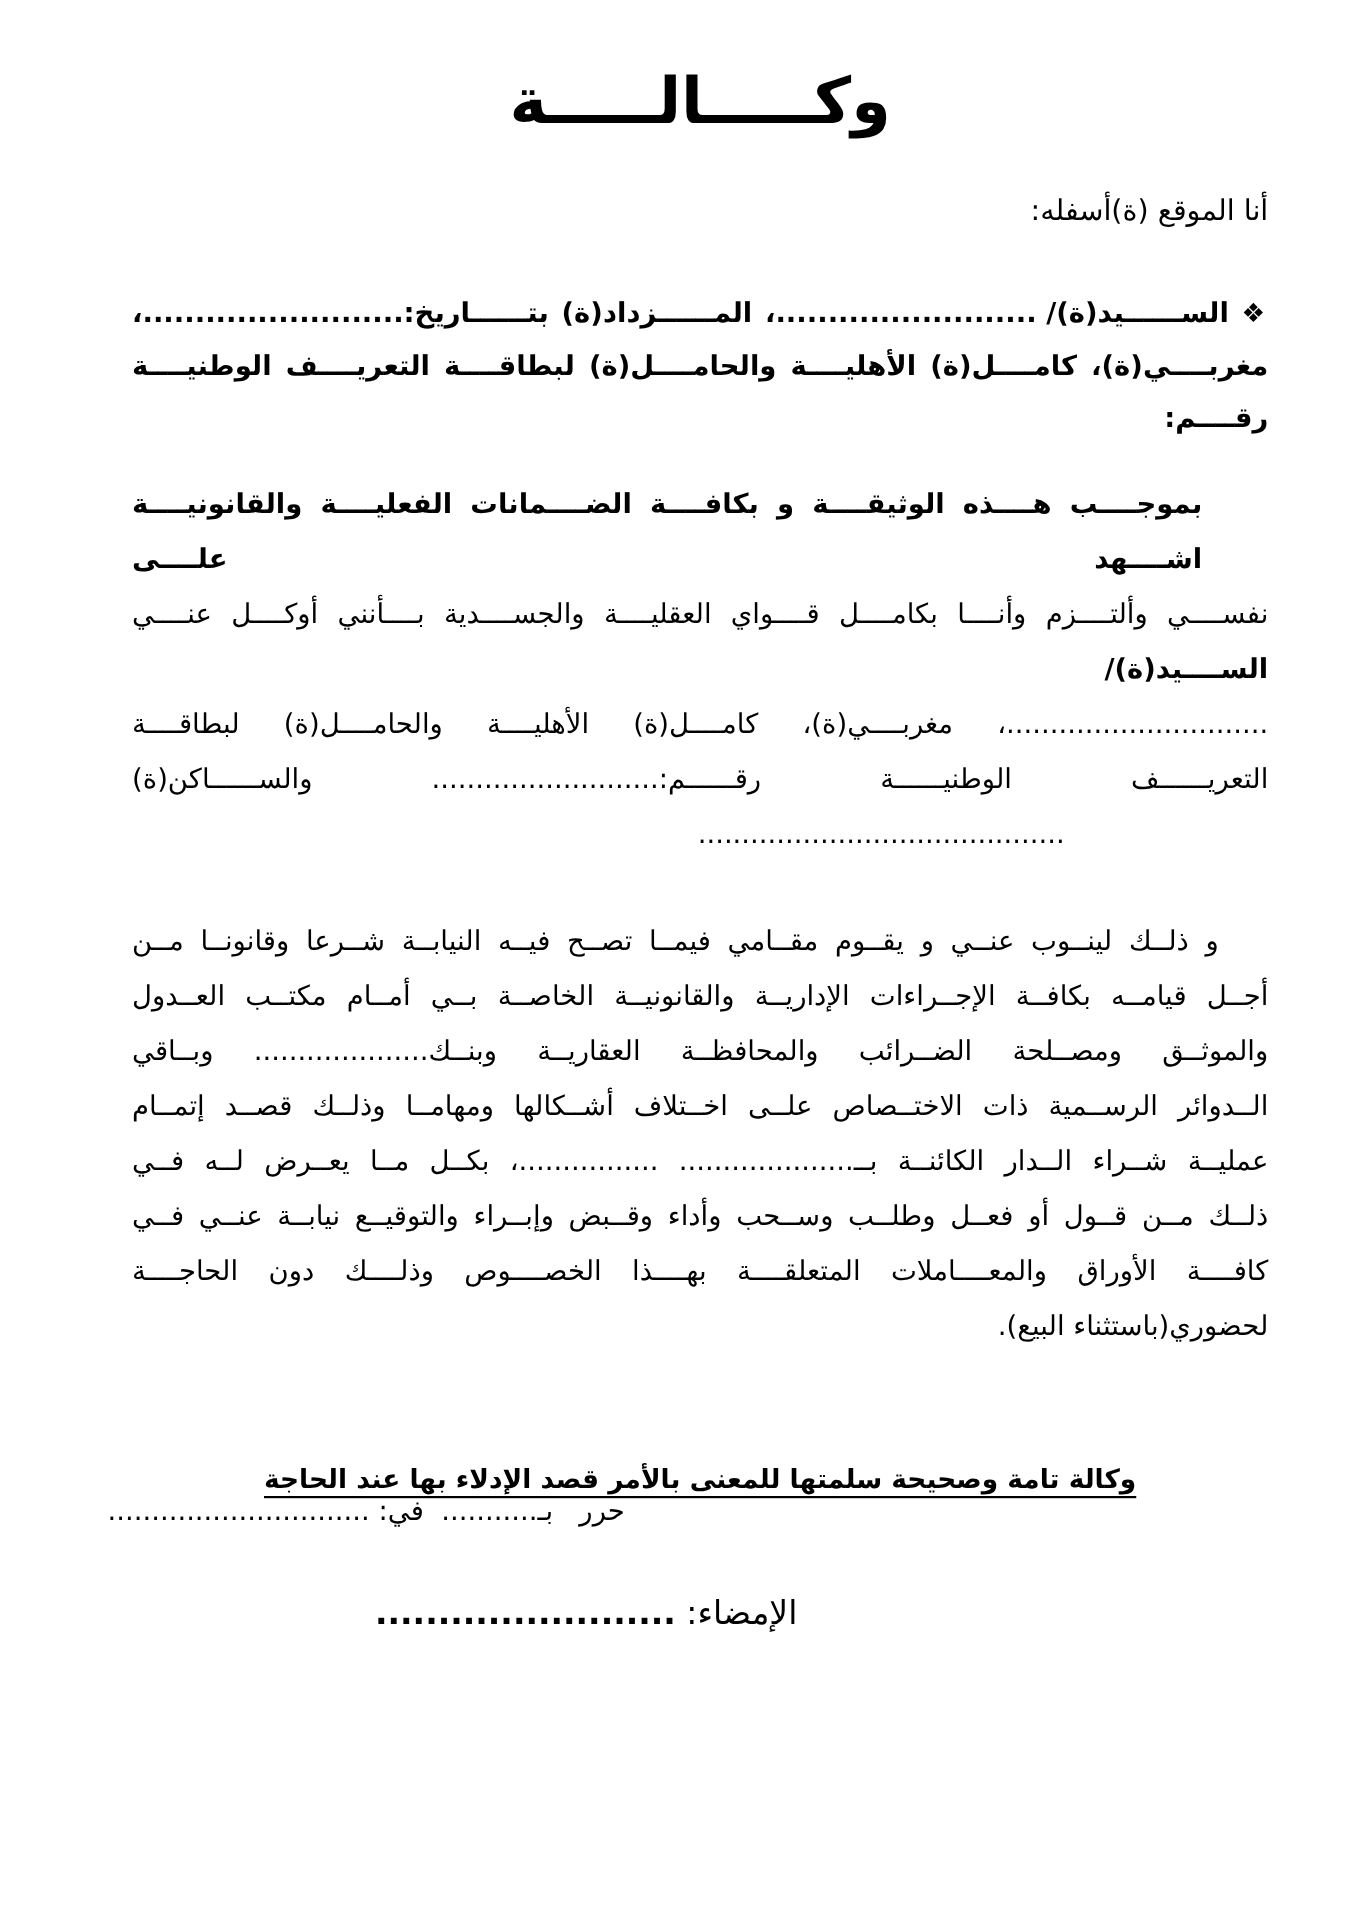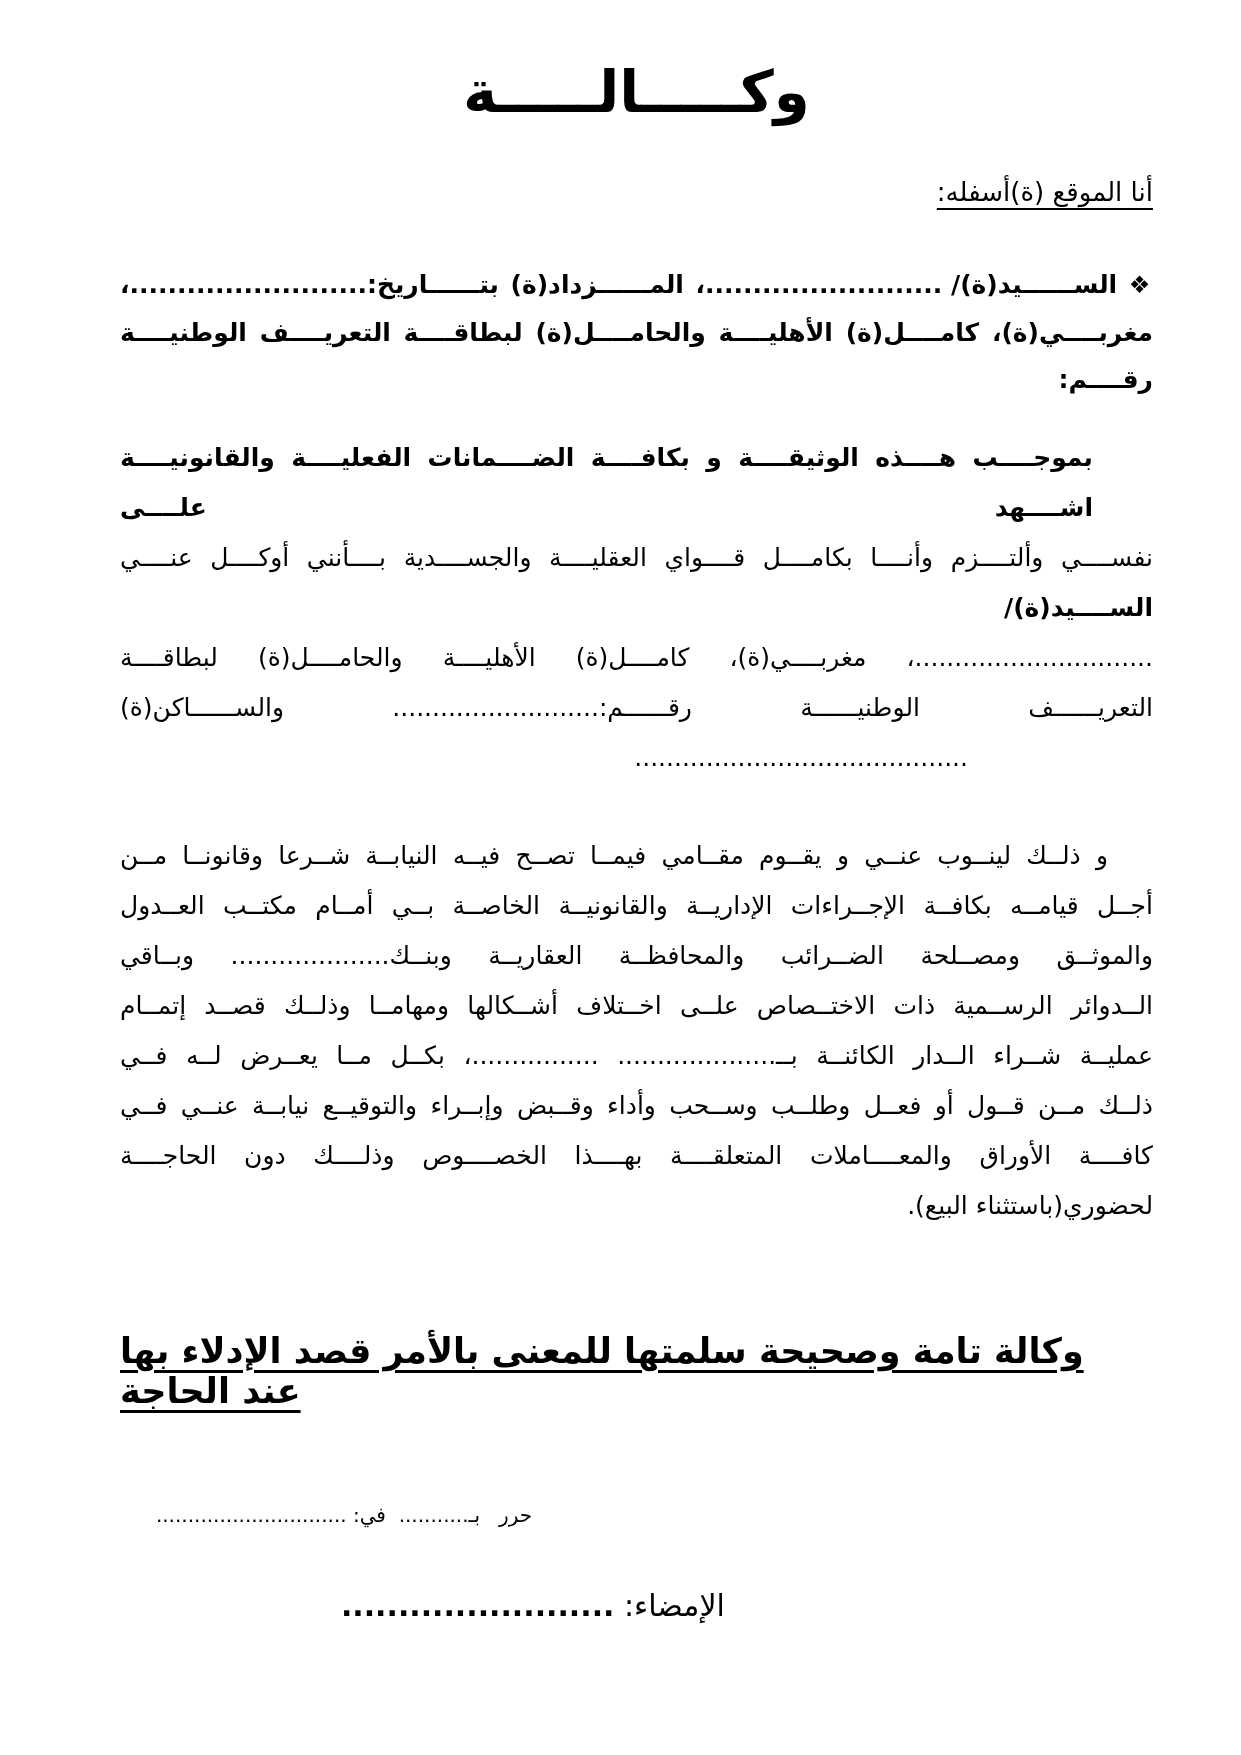--- a/index.html
+++ b/index.html
@@ -20,43 +20,42 @@
     font-size: 58px;
     font-weight: bold;
     margin: 26px 0 0 0;
     line-height: 1.4;
   }
   .intro {
     margin: 44px 0 0 0;
     text-align: right;
     font-size: 26px;
   }
-  .intro .u { text-decoration: underline; text-underline-offset: 7px; }
+  .intro .u { text-underline-offset: 7px; }
   .para { font-size: 25px; }
   .p-principal { margin-top: 54px; font-weight: bold; line-height: 47px; }
   .p-declaration { margin-top: 30px; line-height: 50px; }
   .p-powers { margin-top: 48px; line-height: 50px; }
   .jline { text-align: justify; text-align-last: justify; }
   .indent-60 { padding-right: 60px; font-weight: bold; }
   .indent-45 { padding-right: 45px; }
   .cont-line { margin-right: 185px; text-align: right; }
   .rline { text-align: right; }
   .bullet { font-size: 24px; }
   .validity {
     margin-top: 100px;
-    text-align: left;
-    font-size: 35px;
+    text-align: center;
+    font-size: 24px;
     font-weight: bold;
   }
   .validity .u { text-decoration: underline; text-underline-offset: 7px; }
   .issued {
-    margin-top: 92px;
     margin-right: 585px;
-    font-size: 20px;
-    text-align: center;
+    font-size: 25px;
+    text-align: left;
     white-space: pre;
   }
   .signature {
     margin-top: 26px;
     margin-right: 390px;
     font-size: 30px;
     text-align: right;
     white-space: pre;
   }
   .signature .dots { font-weight: bold; }

